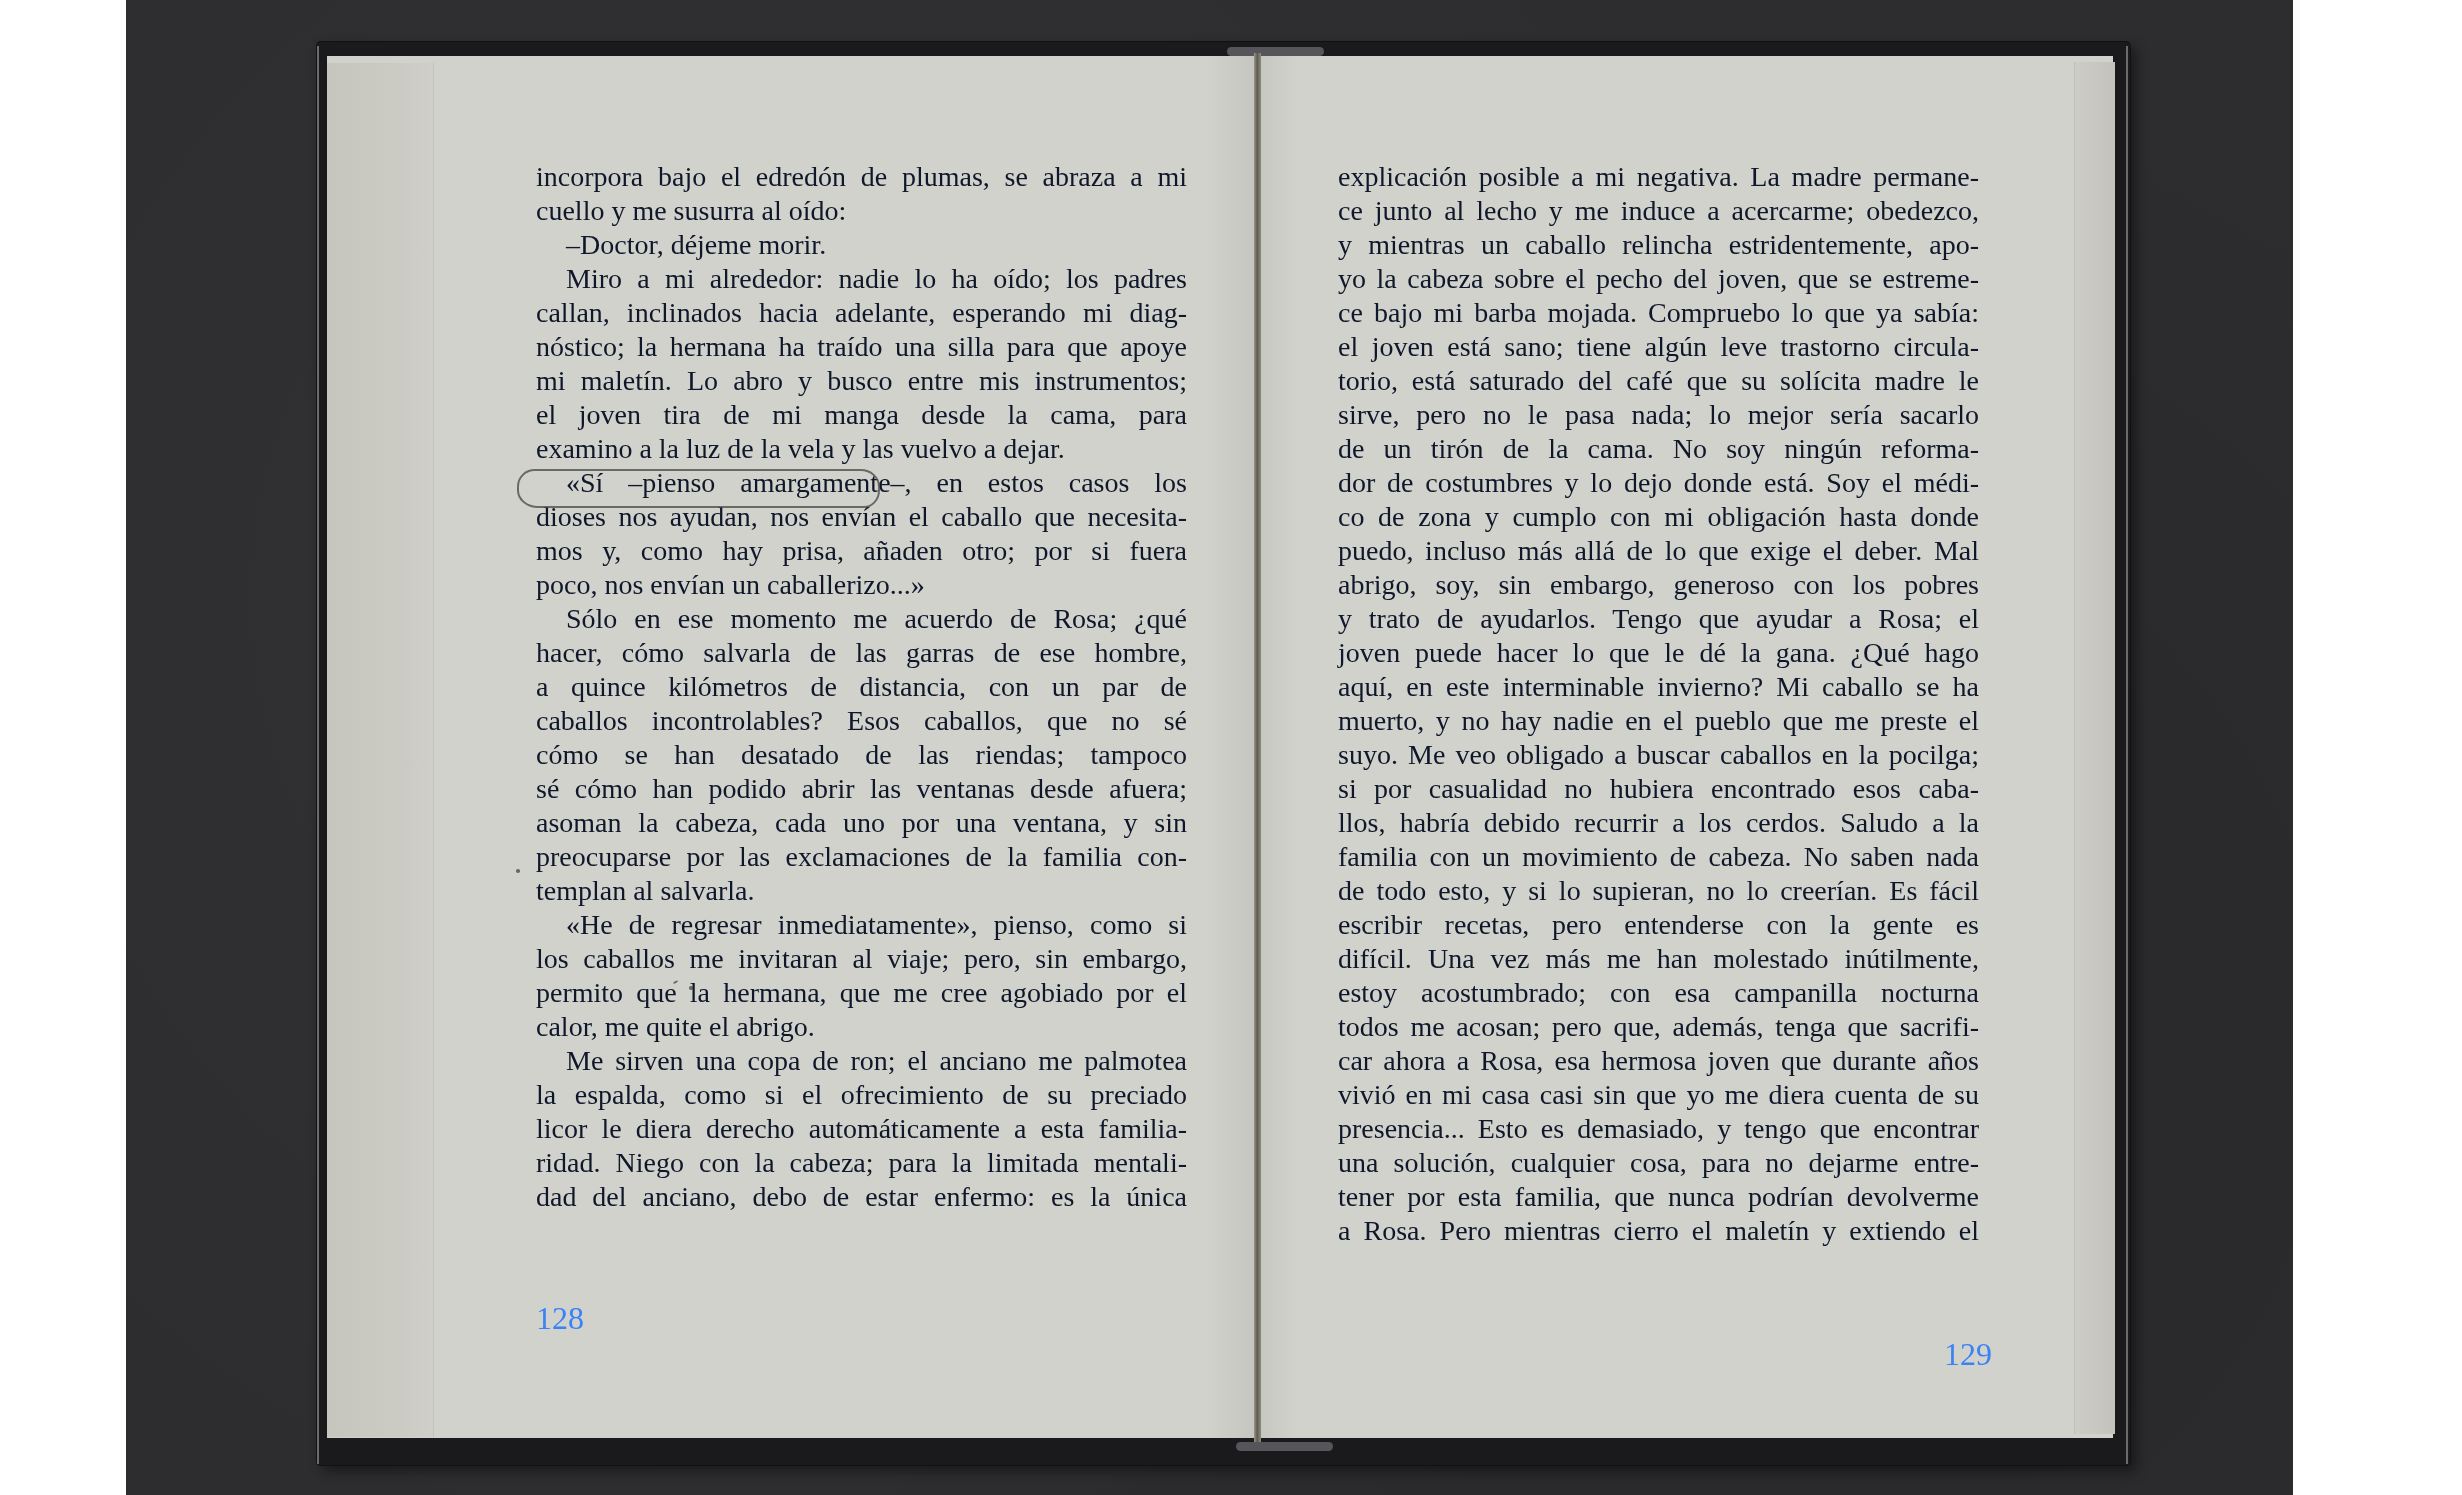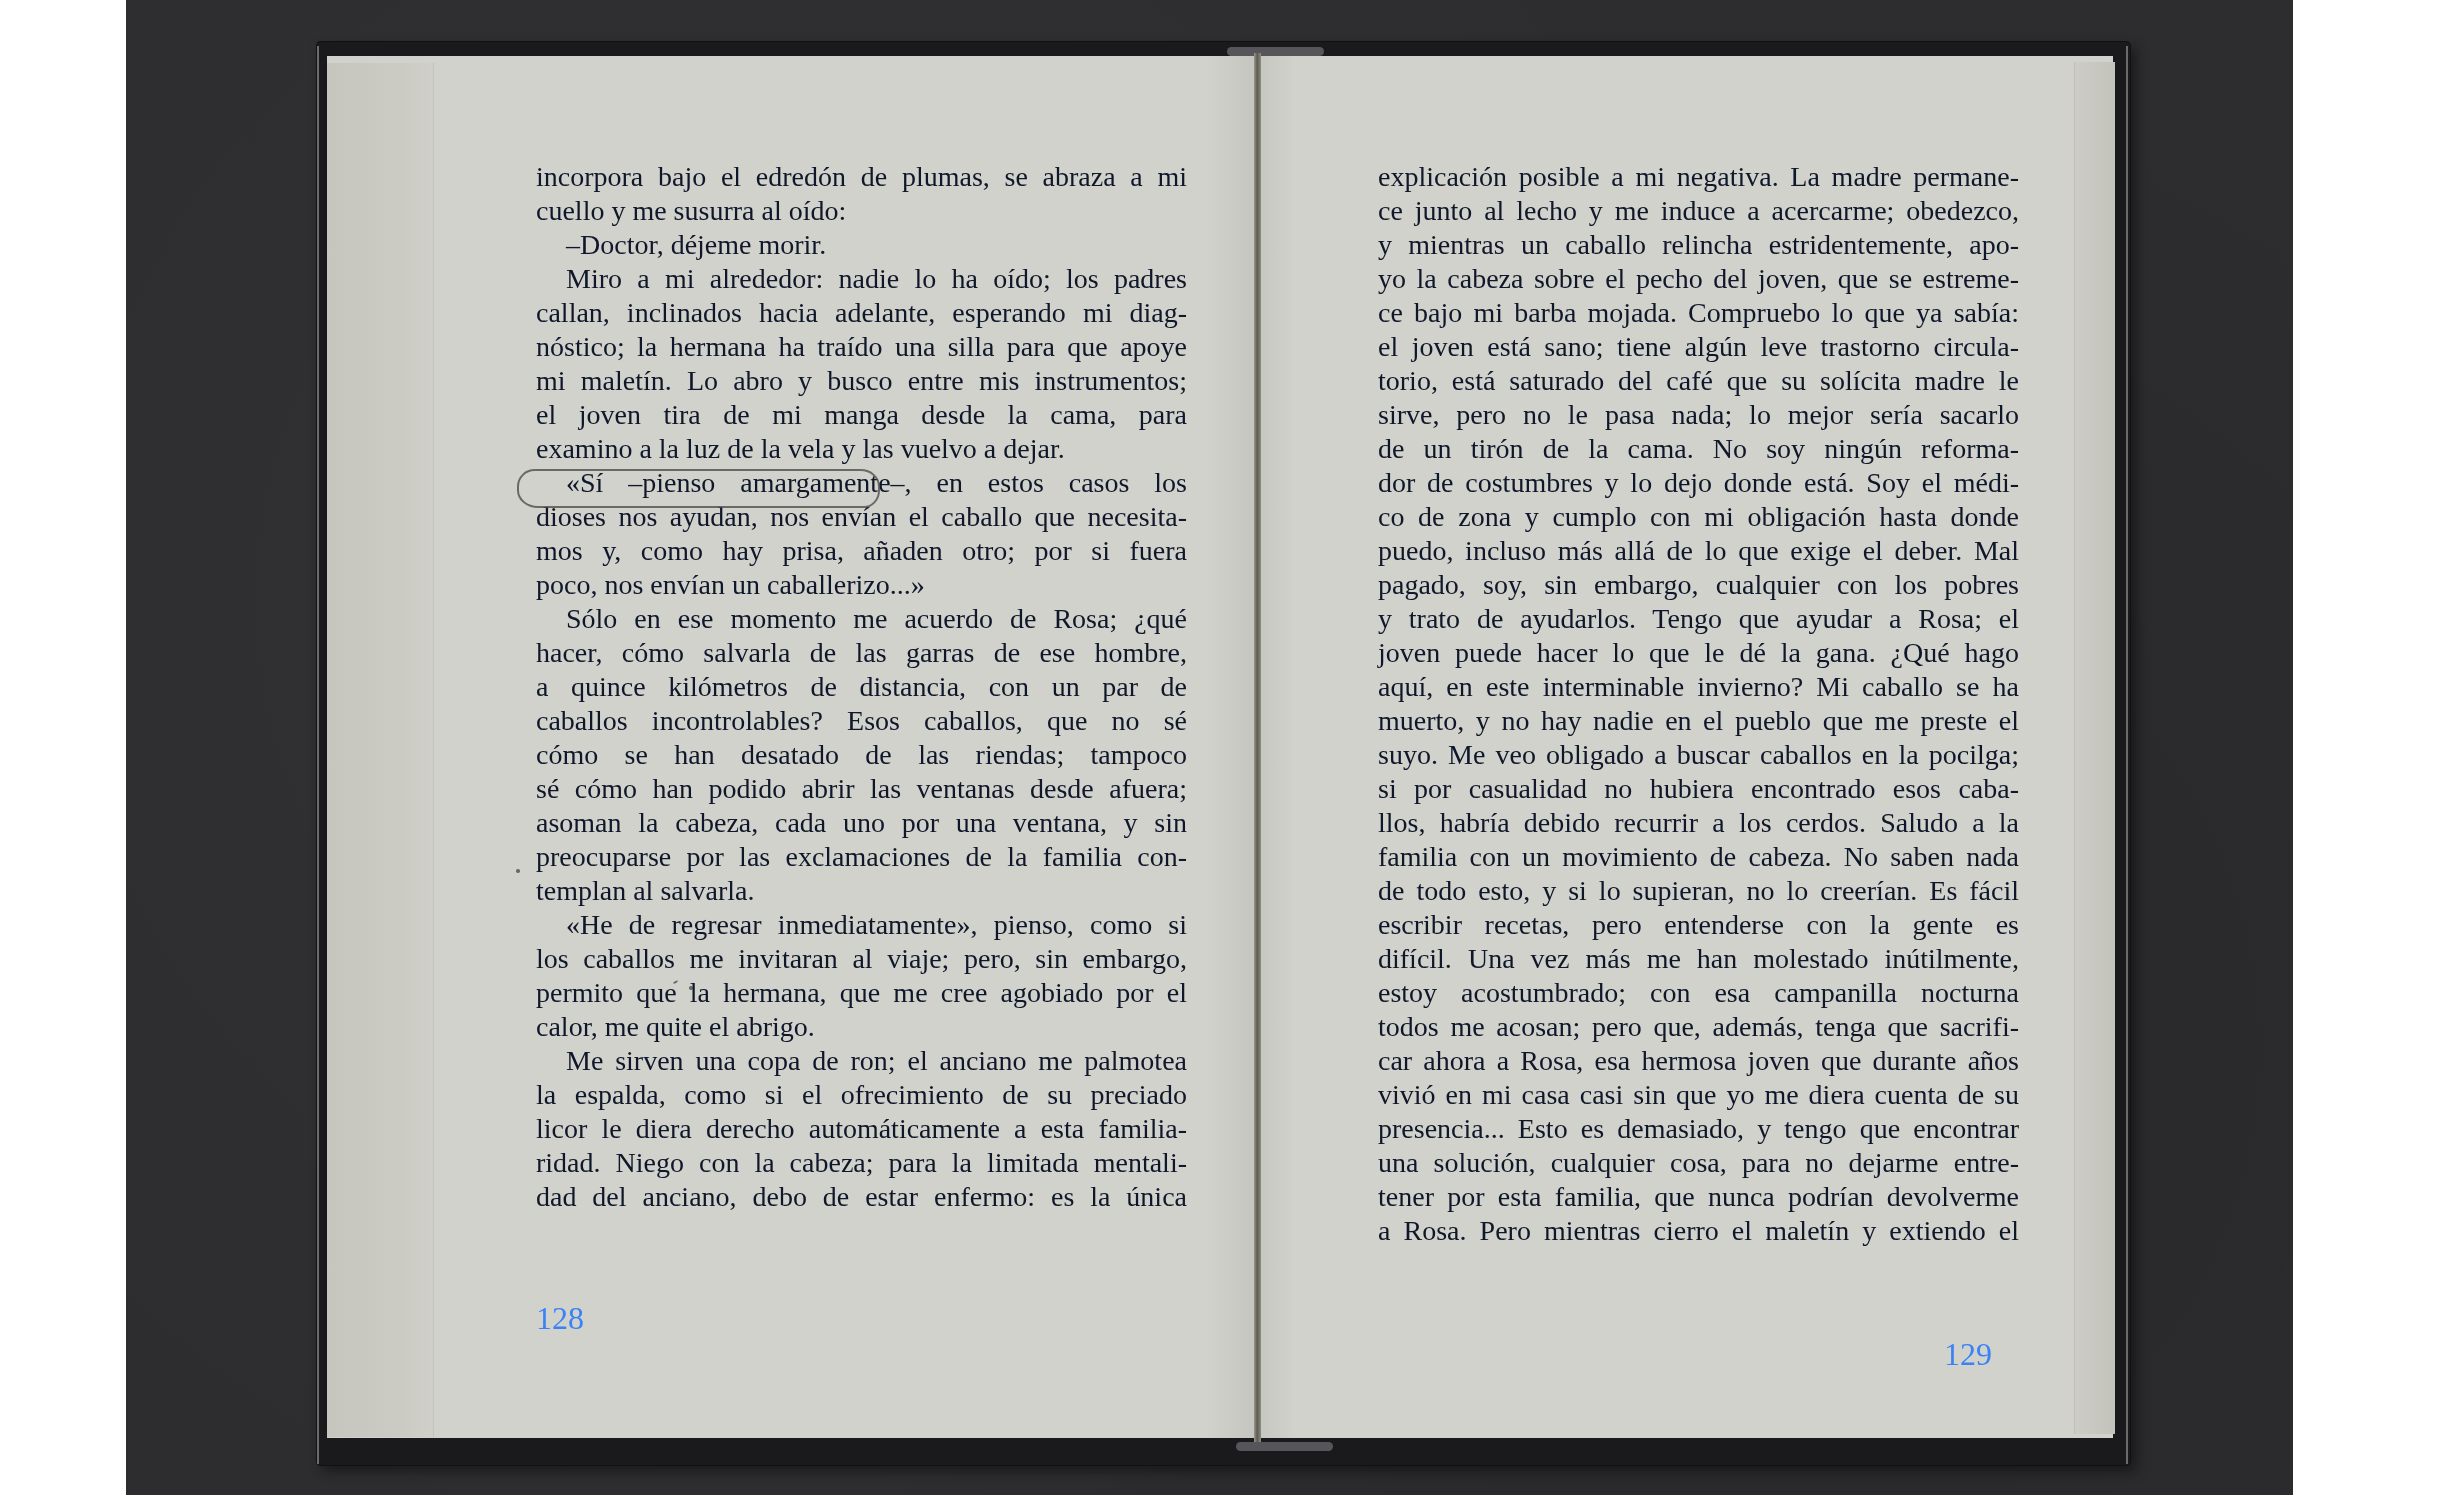--- a/index.html
+++ b/index.html
@@ -57,21 +57,21 @@
     .gutter-shade-right {
       position: absolute; left: 1261px; top: 56px; width: 35px; height: 1382px;
       background: linear-gradient(to left, rgba(0,0,0,0) 0%, rgba(0,0,0,0.05) 100%);
     }
     .text-block {
       position: absolute; top: 160px;
       font-size: 28px; line-height: 34px;
       color: #0f172a;
     }
     .text-left { left: 536px; width: 651px; }
-    .text-right { left: 1338px; width: 641px; margin-left: 40px; }
+    .text-right { left: 1338px; width: 641px; }
     .line {
       display: block; white-space: nowrap;
       text-align: justify; text-align-last: justify;
       height: 34px;
     }
     .line.last { text-align-last: left; }
     .line.indent { padding-left: 30px; }
     .page-number {
       position: absolute; top: 1300px;
       font-size: 32px; color: #3b82f6;
@@ -163,21 +163,21 @@
   <span class="line">y mientras un caballo relincha estridentemente, apo-</span>
   <span class="line">yo la cabeza sobre el pecho del joven, que se estreme-</span>
   <span class="line">ce bajo mi barba mojada. Compruebo lo que ya sabía:</span>
   <span class="line">el joven está sano; tiene algún leve trastorno circula-</span>
   <span class="line">torio, está saturado del café que su solícita madre le</span>
   <span class="line">sirve, pero no le pasa nada; lo mejor sería sacarlo</span>
   <span class="line">de un tirón de la cama. No soy ningún reforma-</span>
   <span class="line">dor de costumbres y lo dejo donde está. Soy el médi-</span>
   <span class="line">co de zona y cumplo con mi obligación hasta donde</span>
   <span class="line">puedo, incluso más allá de lo que exige el deber. Mal</span>
-  <span class="line">pagado, soy, sin embargo, cualquier con los pobres</span>
+  <span class="line">abrigo, soy, sin embargo, generoso con los pobres</span>
   <span class="line">y trato de ayudarlos. Tengo que ayudar a Rosa; el</span>
   <span class="line">joven puede hacer lo que le dé la gana. ¿Qué hago</span>
   <span class="line">aquí, en este interminable invierno? Mi caballo se ha</span>
   <span class="line">muerto, y no hay nadie en el pueblo que me preste el</span>
   <span class="line">suyo. Me veo obligado a buscar caballos en la pocilga;</span>
   <span class="line">si por casualidad no hubiera encontrado esos caba-</span>
   <span class="line">llos, habría debido recurrir a los cerdos. Saludo a la</span>
   <span class="line">familia con un movimiento de cabeza. No saben nada</span>
   <span class="line">de todo esto, y si lo supieran, no lo creerían. Es fácil</span>
   <span class="line">escribir recetas, pero entenderse con la gente es</span>

